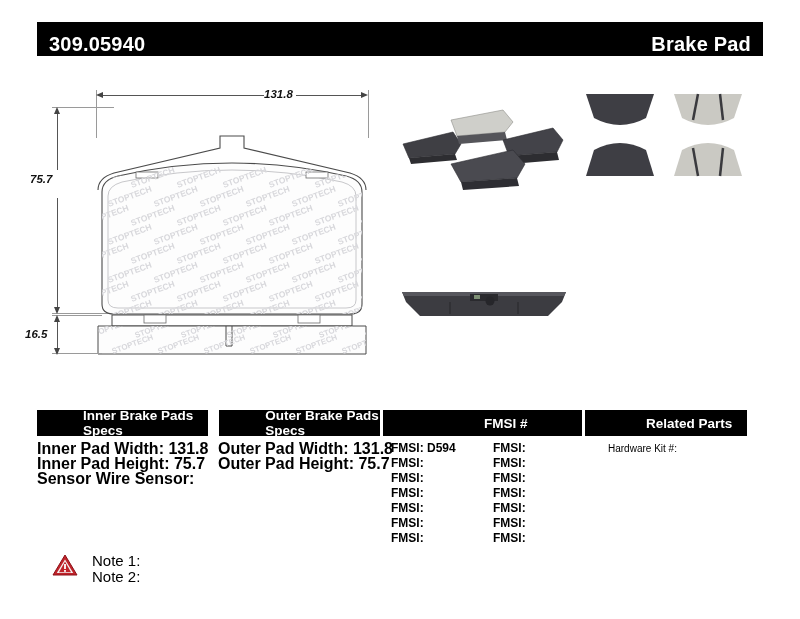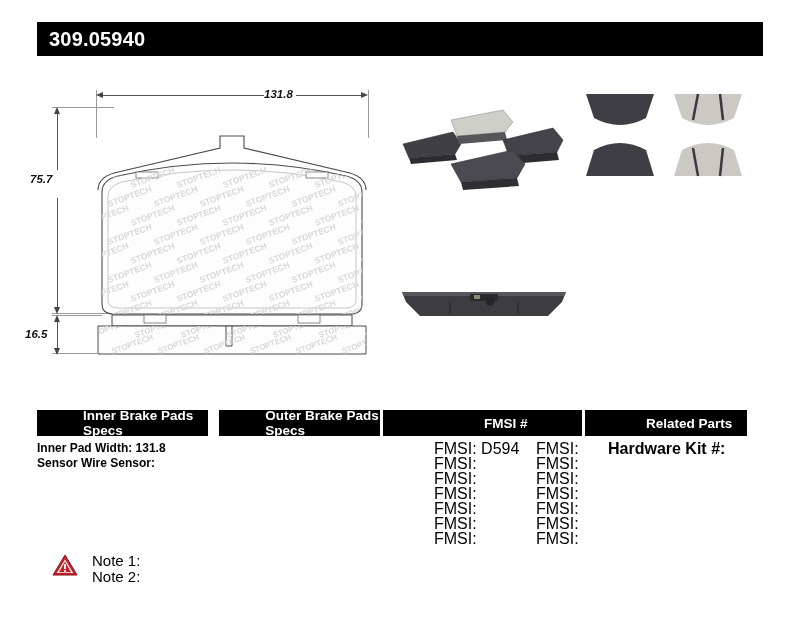--- a/index.html
+++ b/index.html
@@ -1,21 +1,21 @@
 <!DOCTYPE html>
 <html><head>
 <meta charset="utf-8">
 <style>
   html,body{margin:0;padding:0;background:#fff;}
   body{width:800px;height:619px;position:relative;overflow:hidden;
        font-family:"Liberation Sans",sans-serif;color:#000;}
 
   
   .titlebar{position:absolute;left:37px;top:22px;width:726px;height:34px;
-            background:#000;display:flex;align-items:center;
+            background:#000;display:flex;align-items:flex-end;
             justify-content:space-between;padding:0 12px;box-sizing:border-box;}
   .titlebar .t{color:#fff;font-size:20px;font-weight:bold;letter-spacing:.2px;
                font-family:"Liberation Sans",sans-serif;}
 
   
   .drawing{position:absolute;left:0;top:60px;width:800px;height:340px;}
 
   .dimtext{position:absolute;font-size:11.5px;font-weight:bold;font-style:italic;
            color:#111;}
   .dimline{position:absolute;background:#555;}
@@ -38,37 +38,38 @@
 
   
   .table{position:absolute;left:37px;top:410px;width:726px;}
   .thead{display:flex;height:26px;}
   .thcell{background:#000;color:#fff;font-size:13.5px;font-weight:bold;
           display:flex;align-items:center;justify-content:center;
           margin-right:3px;box-sizing:border-box;padding-left:46px;}
   .thcell:last-child{margin-right:16px;}
   .tbody{display:flex;margin-top:5px;}
   .tcol{box-sizing:border-box;}
-  .spec-row{font-size:12px;font-weight:bold;line-height:15px;
-            padding-right:28px;white-space:nowrap;}
+  .spec-row{font-size:16px;font-weight:bold;line-height:15px;
+            text-align:right;padding-right:28px;white-space:nowrap;}
   .spec-row .v{font-weight:bold;}
   .fmsi-grid{display:flex;}
-  .fmsi-sub{font-size:16px;font-weight:normal;line-height:15px;white-space:nowrap;margin-left:43px;}
-  .rel-row{font-size:16px;font-weight:bold;line-height:15px;white-space:nowrap;}
+  .fmsi-sub{font-size:12px;font-weight:bold;line-height:15px;white-space:nowrap;}
+  .rel-row{font-size:10px;font-weight:normal;line-height:15px;white-space:nowrap;}
 
   
   .notes{position:absolute;left:52px;top:553px;display:flex;align-items:flex-start;}
   .warn{width:26px;height:24px;margin-right:14px;flex:none;}
   .note-lines{font-size:15px;font-weight:normal;line-height:16px;}
 </style>
 </head>
 <body>
 
 <div class="titlebar">
   <div class="t">309.05940</div>
+  <div class="t">Brake Pad</div>
 </div>
 
 <div class="drawing">
 
   <div class="extline" style="left:96px;top:30px;width:1px;height:48px;"></div>
   <div class="extline" style="left:368px;top:30px;width:1px;height:48px;"></div>
   <div class="dimline" style="left:100px;top:35px;width:164px;height:1px;"></div>
   <div class="dimline" style="left:296px;top:35px;width:68px;height:1px;"></div>
   <div class="arrow arr-l" style="left:96px;top:32px;"></div>
   <div class="arrow arr-r" style="left:361px;top:32px;"></div>
@@ -285,25 +286,28 @@
     <div class="thcell" style="width:178px;">Inner Brake Pads Specs</div>
     <div class="thcell" style="width:167px;margin-left:8px;">Outer Brake Pads Specs</div>
     <div class="thcell" style="width:207px;text-align:center;">FMSI #</div>
     <div class="thcell" style="width:168px;">Related Parts</div>
   </div>
 
   <div class="tbody">
     <div class="tcol" style="width:181px;">
       <div id="inner-specs">
           <div class="spec-row"><span>Inner Pad Width: </span><span class="v">131.8</span></div>
+          <div class="spec-row"><span>Inner Pad Height: </span><span class="v">75.7</span></div>
           <div class="spec-row"><span>Sensor Wire Sensor: </span><span class="v"></span></div>
         </div>
     </div>
     <div class="tcol" style="width:170px;">
       <div id="outer-specs">
+          <div class="spec-row"><span>Outer Pad Width: </span><span class="v">131.8</span></div>
+          <div class="spec-row"><span>Outer Pad Height: </span><span class="v">75.7</span></div>
         </div>
     </div>
     <div class="tcol" style="width:210px;padding-left:3px;">
       <div class="fmsi-grid">
         <div id="fmsi-left" style="width:102px;">
             <div class="fmsi-sub"><span>FMSI:  </span><span>D594</span></div>
             <div class="fmsi-sub"><span>FMSI:  </span><span></span></div>
             <div class="fmsi-sub"><span>FMSI:  </span><span></span></div>
             <div class="fmsi-sub"><span>FMSI:  </span><span></span></div>
             <div class="fmsi-sub"><span>FMSI:  </span><span></span></div>

